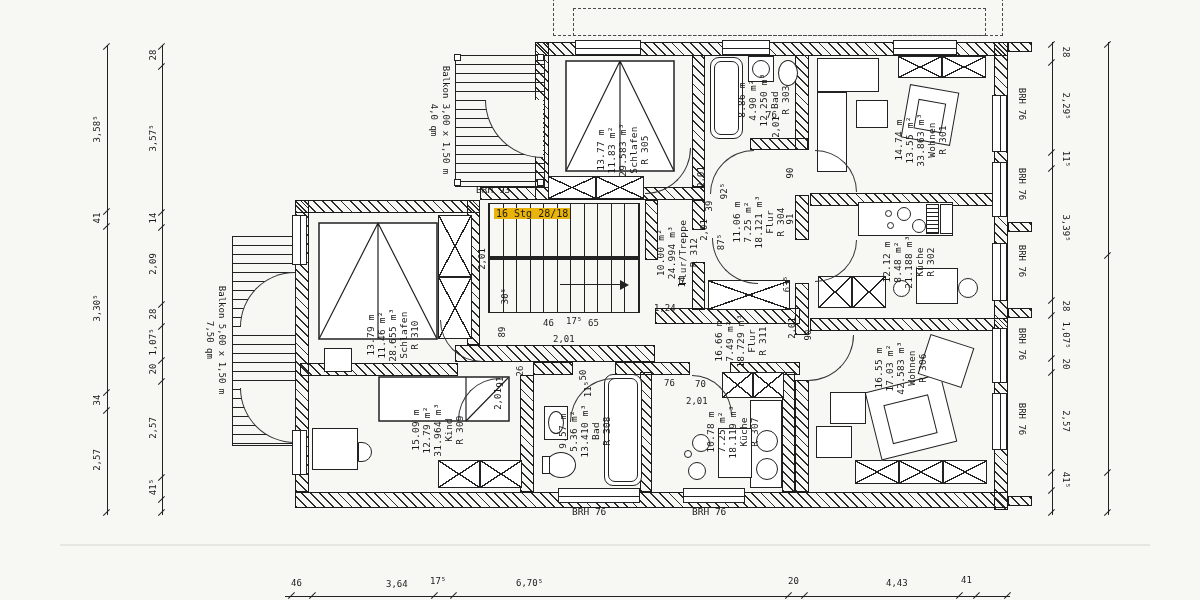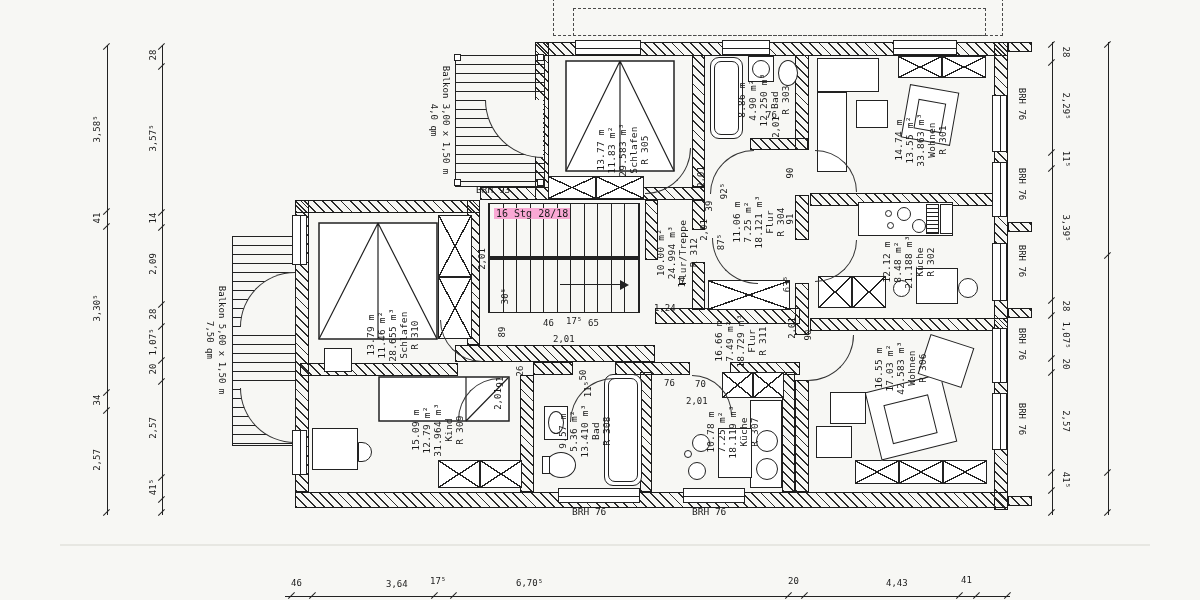--- a/index.html
+++ b/index.html
@@ -101,21 +101,21 @@
   <div class="furn" style="left:454px;top:54px;width:7px;height:7px"></div>
   <div class="furn" style="left:537px;top:54px;width:7px;height:7px"></div>
   <div class="furn" style="left:454px;top:179px;width:7px;height:7px"></div>
   <div class="furn" style="left:537px;top:179px;width:7px;height:7px"></div>
 
   <div class="stairs" style="left:488px;top:203px;width:152px;height:54px"></div>
   <div class="stairs" style="left:488px;top:259px;width:152px;height:54px"></div>
   <div class="ln" style="left:488px;top:257px;width:152px;height:2px"></div>
   <div class="ln" style="left:560px;top:284px;width:62px;height:1.4px"></div>
   <div class="arrow-r" style="left:620px;top:280px"></div>
-  <div class="dim" style="left:494px;top:208px;background:#f9a8d4;padding:0 2px;font-size:10px">16 Stg 28/18</div>
+  <div class="dim" style="left:494px;top:208px;background:#eab308;padding:0 2px;font-size:10px">16 Stg 28/18</div>
 
   <svg style="left:565px;top:60px" width="110" height="112">
     <rect x="1" y="1" width="108" height="110" fill="#fff" stroke="#222" stroke-width="1.5"></rect>
     <path d="M55 1 L1 111 M55 1 L109 111 M55 1 L55 111" fill="none" stroke="#222" stroke-width="1.2"></path>
   </svg>
   <svg style="left:318px;top:222px" width="120" height="118">
     <rect x="1" y="1" width="118" height="116" fill="#fff" stroke="#222" stroke-width="1.5"></rect>
     <path d="M60 1 L1 117 M60 1 L119 117 M60 1 L60 117" fill="none" stroke="#222" stroke-width="1.2"></path>
   </svg>
   <svg style="left:378px;top:376px" width="132" height="46">

